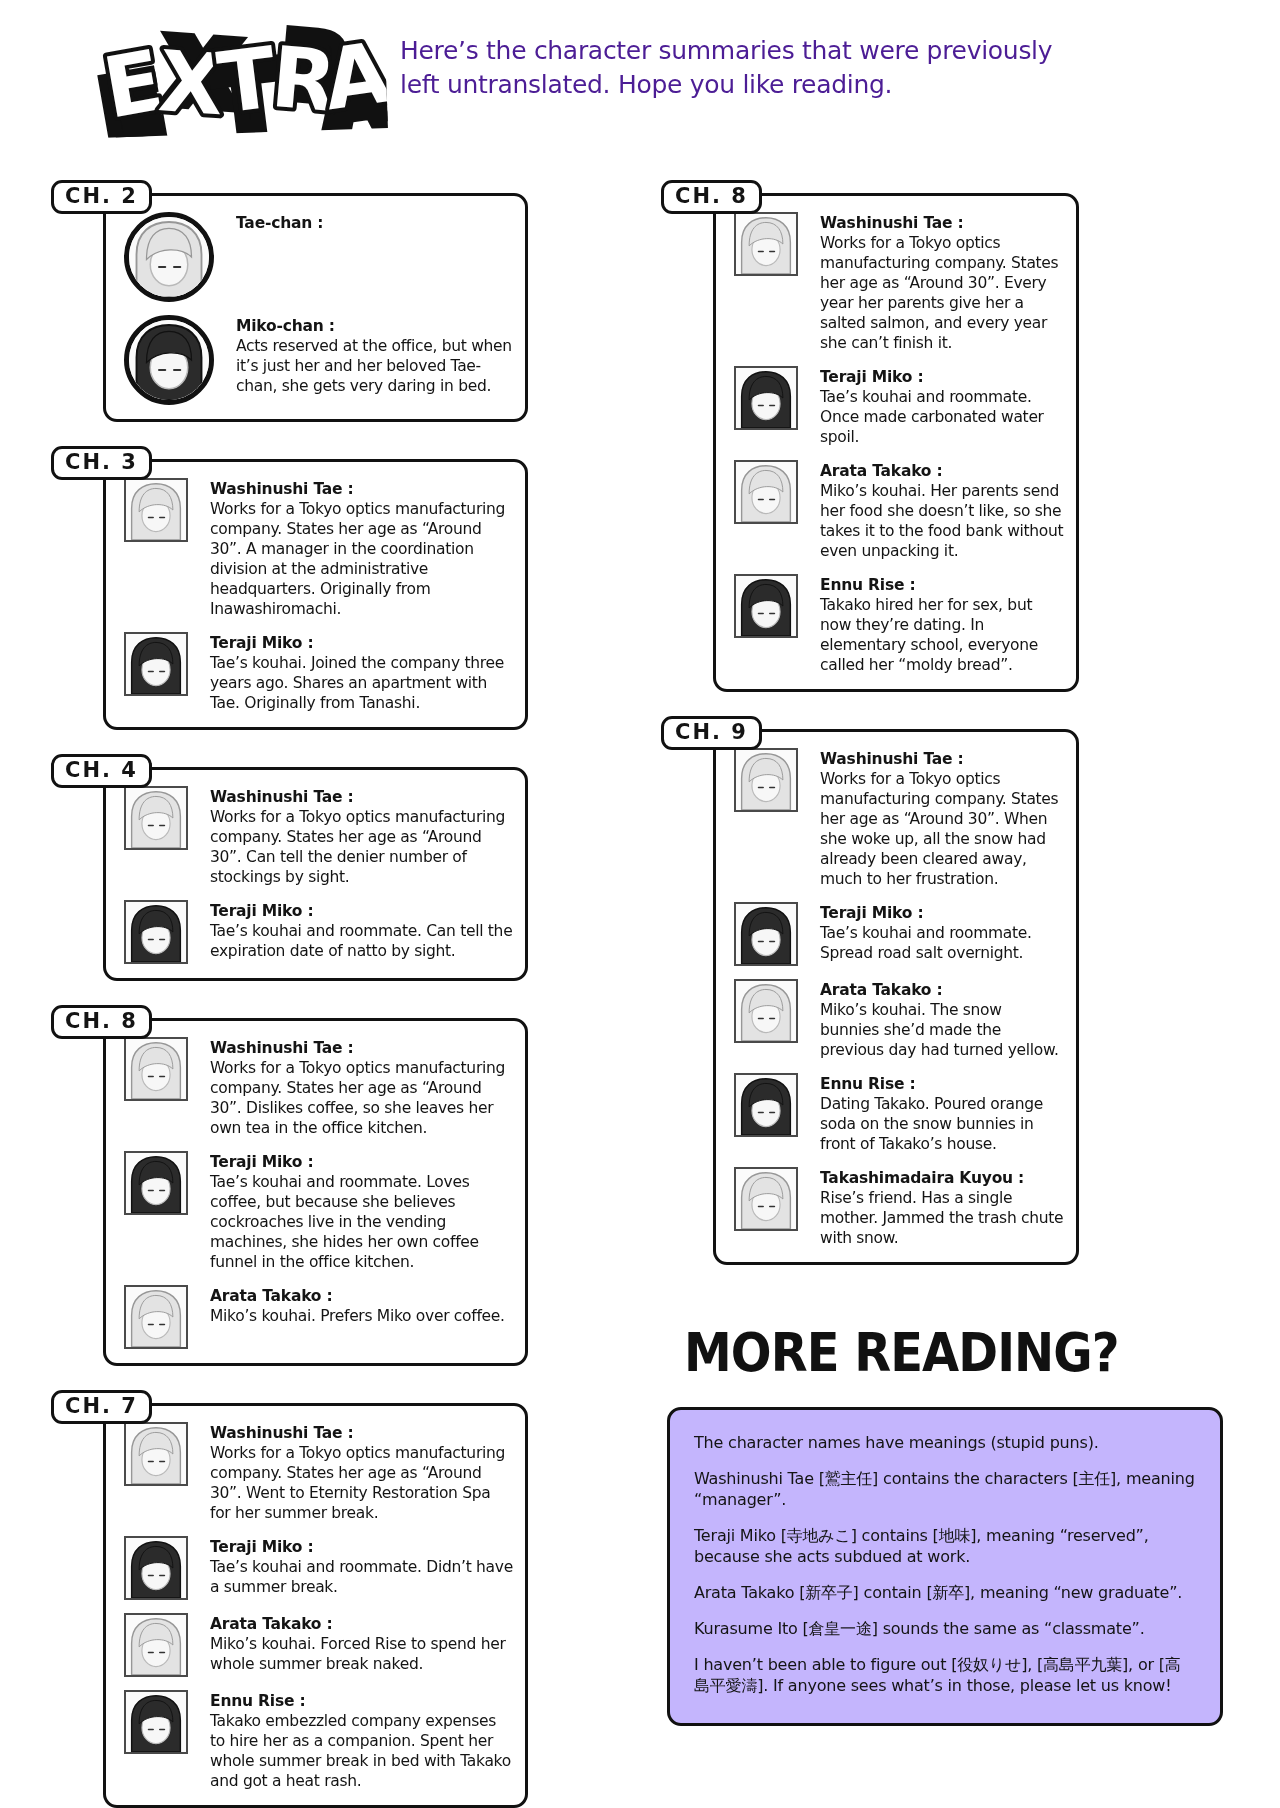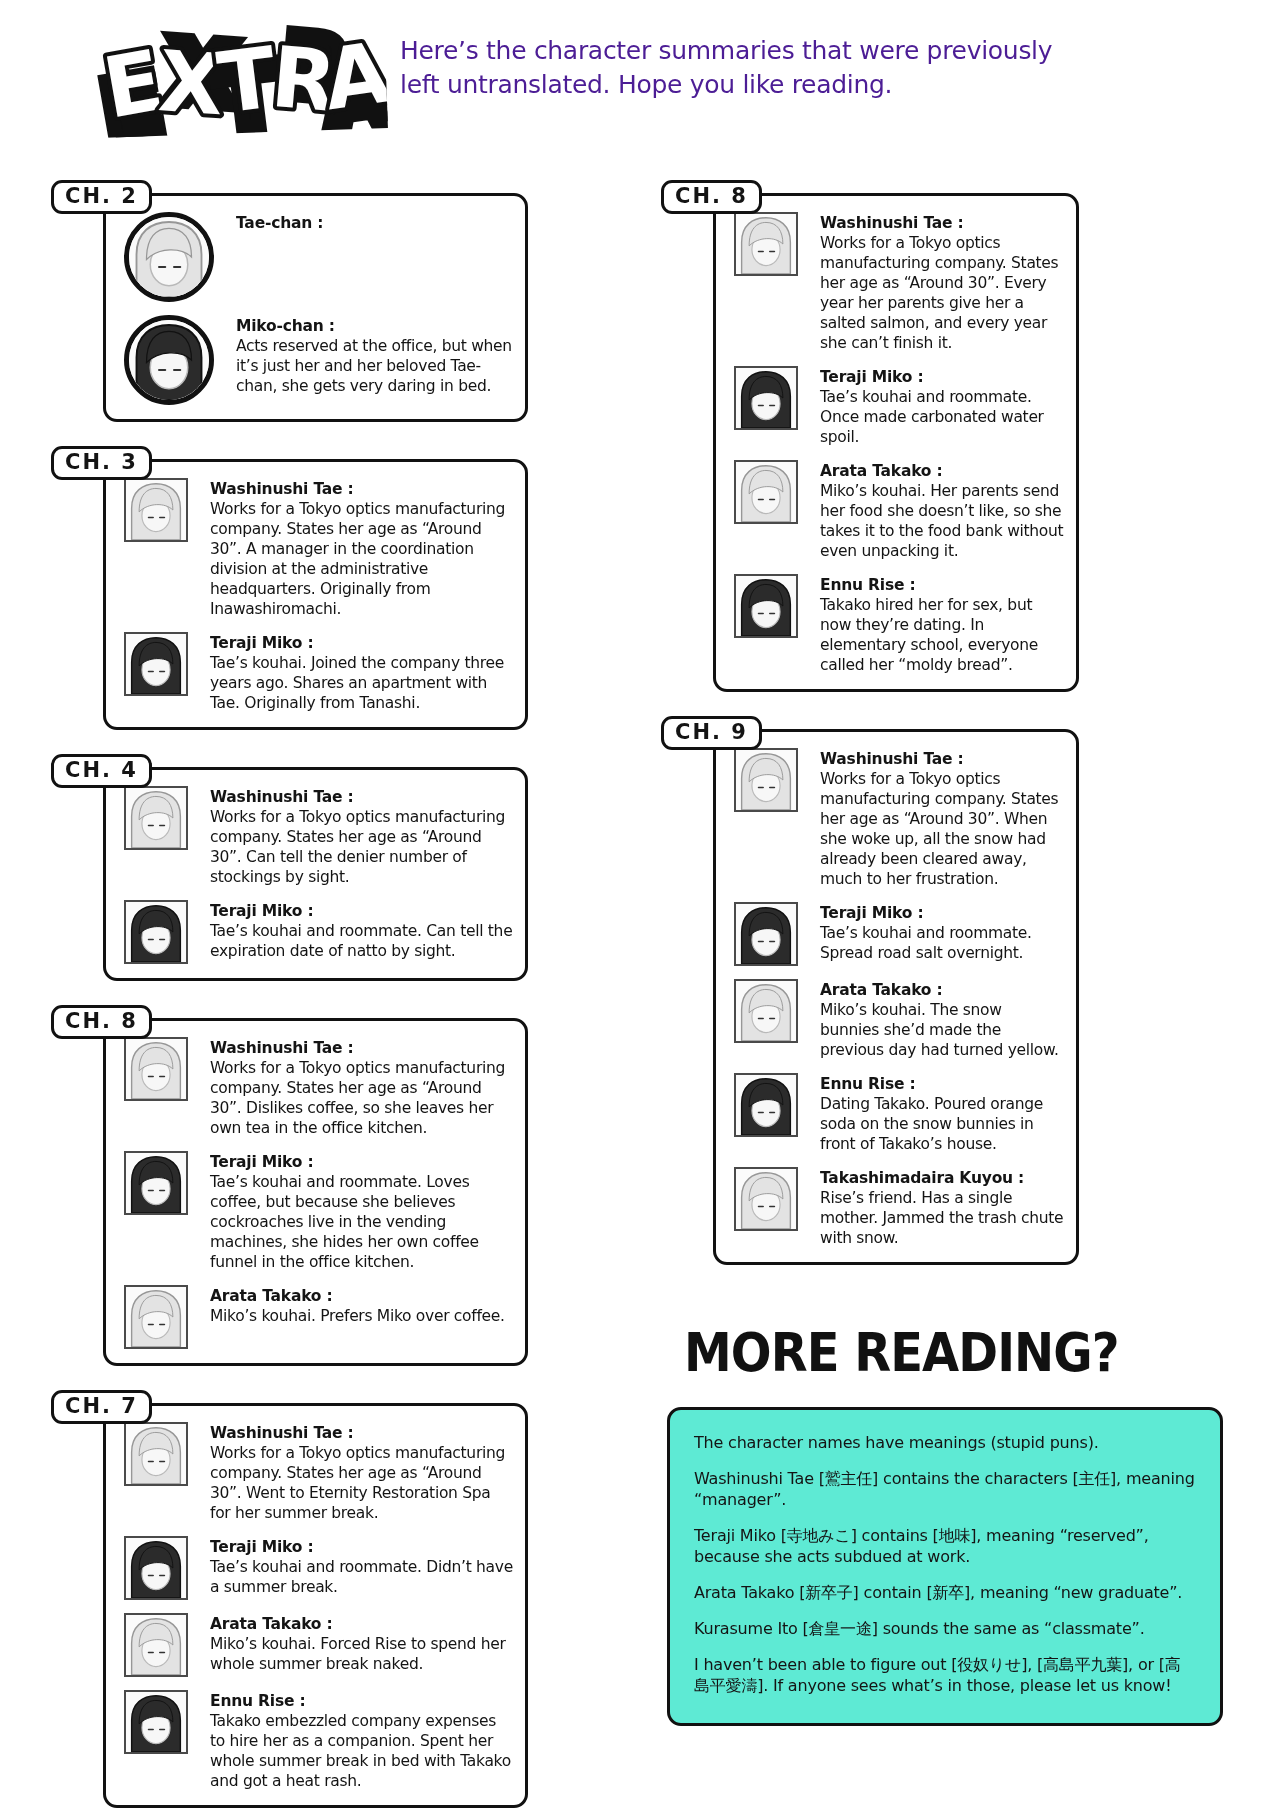--- a/index.html
+++ b/index.html
@@ -32,21 +32,21 @@
   .chapter.circle .portrait{width:90px;height:90px;border:5px solid #111;border-radius:50%;}
   .etxt{flex:1 1 auto;padding-top:1px;}
   .ename{font-size:15.5px;line-height:20px;letter-spacing:-0.2px;font-weight:bold;}
   .edesc{font-size:15.5px;line-height:20px;letter-spacing:-0.3px;}
 
   
   .mr-title{margin:60px 0 0 24px;font-size:50px;line-height:56px;font-weight:bold;
             letter-spacing:-1px;white-space:nowrap;transform:scale(0.96,1.08);
             transform-origin:left center;color:#111;}
   .notebox{margin:26px 0 0 7px;width:556px;box-sizing:border-box;border:3px solid #111;
-           border-radius:14px;padding:22px 24px 12px;background:#5eead4;}
+           border-radius:14px;padding:22px 24px 12px;background:#c4b5fd;}
   .notebox p{margin:0 0 15px;font-size:16px;line-height:21px;letter-spacing:-0.2px;}
 </style>
 </head>
 <body>
 
 <div class="page">
 
   <div class="logo-wrap">
     <svg id="logo-svg" viewBox="0 0 290 115">
         <text x="8" y="92" font-family="DejaVu Sans" ,sans-serif="" font-size="84" font-weight="bold" transform="rotate(-8 34 60)" fill="#111" stroke="#111" stroke-width="15" transform-origin="center" dx="4" dy="5">E</text>

